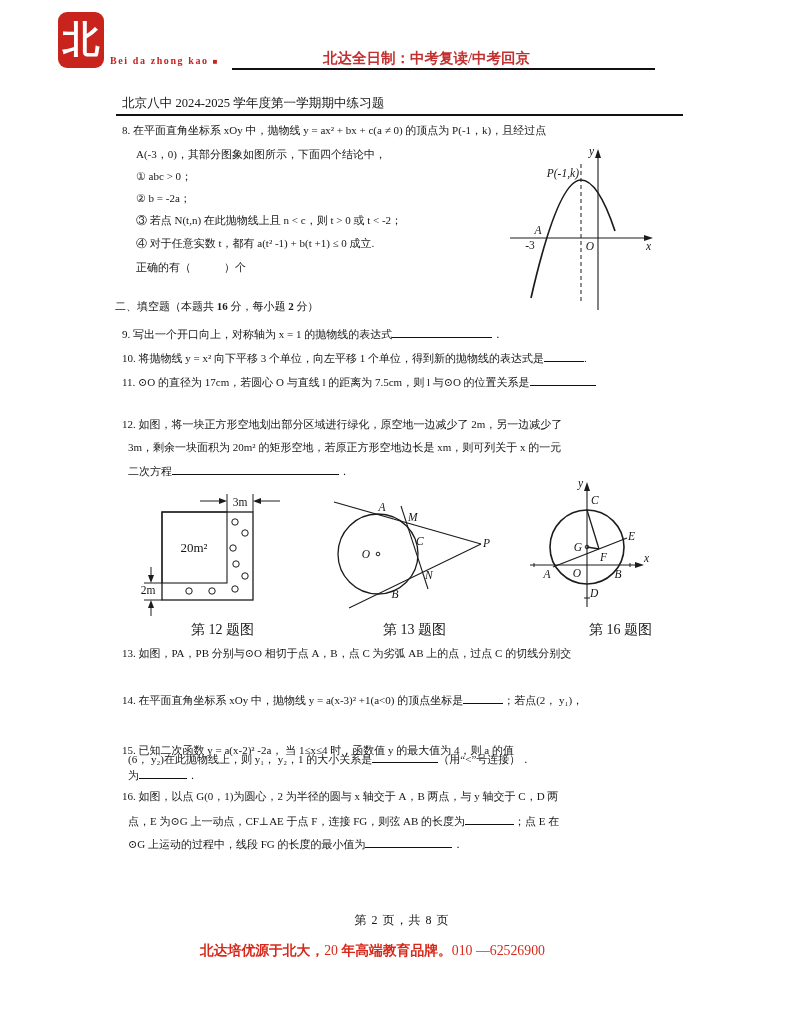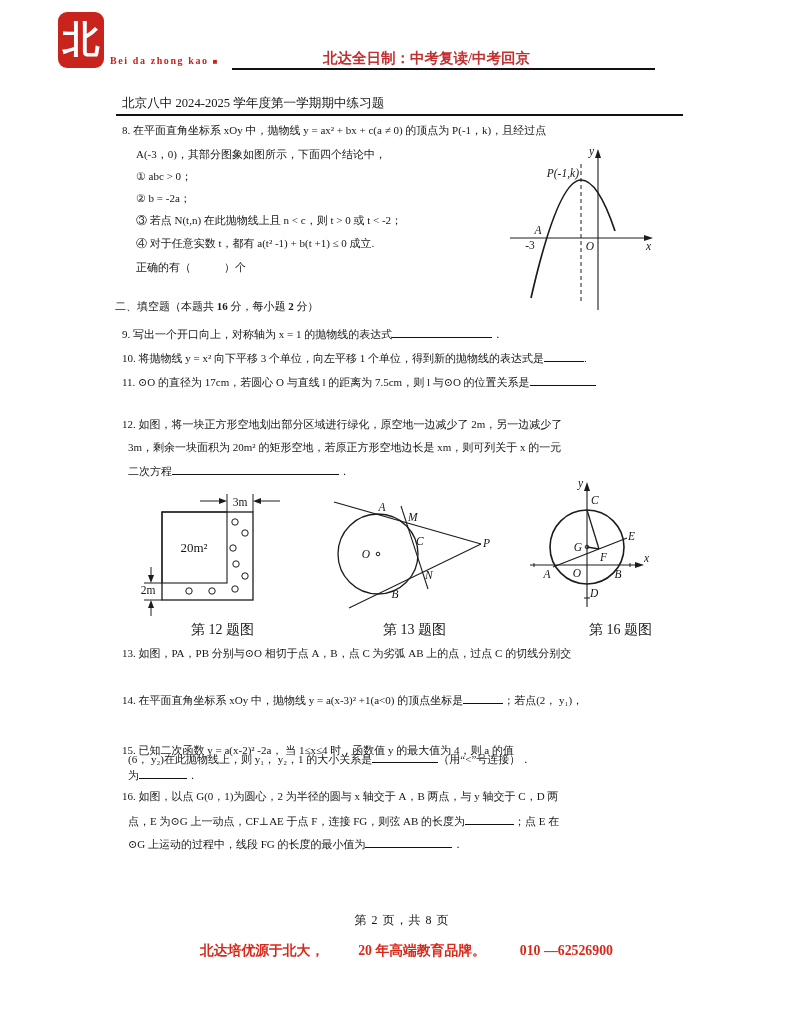--- a/index.html
+++ b/index.html
@@ -24,21 +24,21 @@
   
   .fig{position:absolute;}
   .fig text{font-size:11.5px;font-family:"Liberation Serif","DejaVu Serif",serif;fill:#161616;}
   .fig text.it{font-style:italic;}
   .fig line,.fig path,.fig rect,.fig circle{stroke:#1c1c1c;fill:none;}
   .caption{position:absolute;width:110px;text-align:right;font-size:14px;white-space:nowrap;}
   .opt{display:inline-block;width:94px;}
   
   .page-footer{position:absolute;left:0;top:912px;width:804px;text-align:center;font-size:12px;letter-spacing:1px;}
   .promo{position:absolute;left:200px;top:942px;font-size:13.8px;color:#d8281a;font-weight:600;white-space:nowrap;}
-  .promo .b{font-weight:700;margin-left:34px;}
+  .promo .b{font-weight:400;}
 </style>
 </head>
 <body>
 
 <div class="sheet">
 
   <div class="seal">
     <span>北</span>
   </div>
   <div class="logo-sub">

